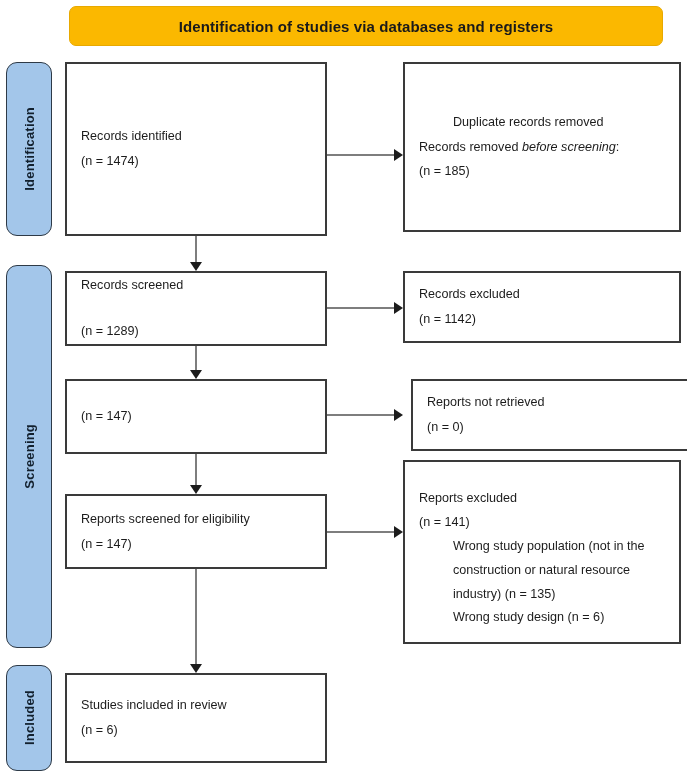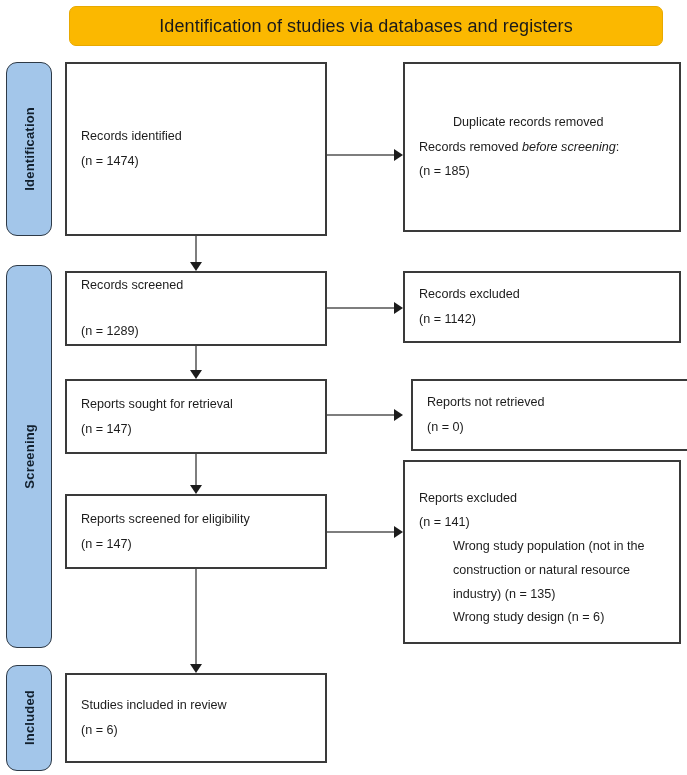--- a/index.html
+++ b/index.html
@@ -30,22 +30,22 @@
     height: 40px;
     background: #FBB800;
     border: 1px solid #E8A900;
     border-radius: 7px;
     display: flex;
     align-items: center;
     justify-content: center;
     box-sizing: border-box;
   }
   .banner-text {
-    font-size: 18px;
-    font-weight: normal;
+    font-size: 15px;
+    font-weight: bold;
     color: #1a1a1a;
     letter-spacing: 0.1px;
     text-align: center;
     white-space: nowrap;
   }
 
   
   .stage {
     position: absolute;
     background: #A3C6EA;
@@ -182,21 +182,20 @@
     <div class="box-line">Records screened</div>
     <div class="box-line">(n = 1289)</div>
   </div>
 
   <div class="box" id="box-excluded-recs">
     <div class="box-line">Records excluded</div>
     <div class="box-line">(n = 1142)</div>
   </div>
 
   <div class="box" id="box-sought">
-    <div class="box-line">Reports sought for retrieval</div>
     <div class="box-line">(n = 147)</div>
   </div>
 
   <div class="box" id="box-not-retrieved">
     <div class="box-line">Reports not retrieved</div>
     <div class="box-line">(n = 0)</div>
   </div>
 
   <div class="box" id="box-assessed">
     <div class="box-line">Reports screened for eligibility</div>

